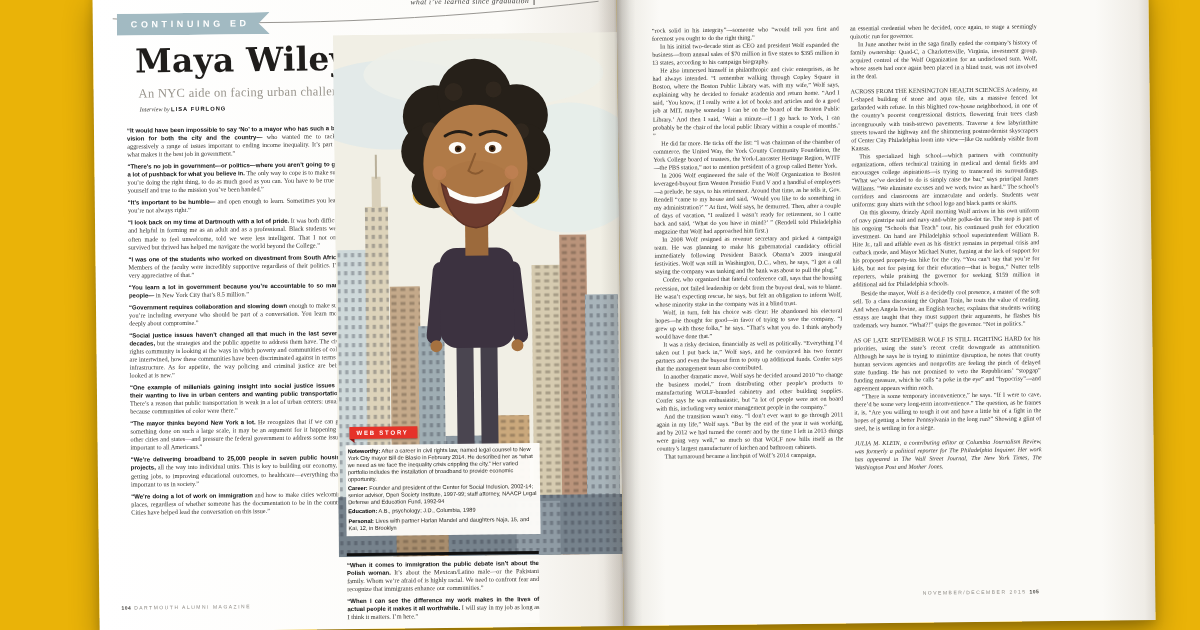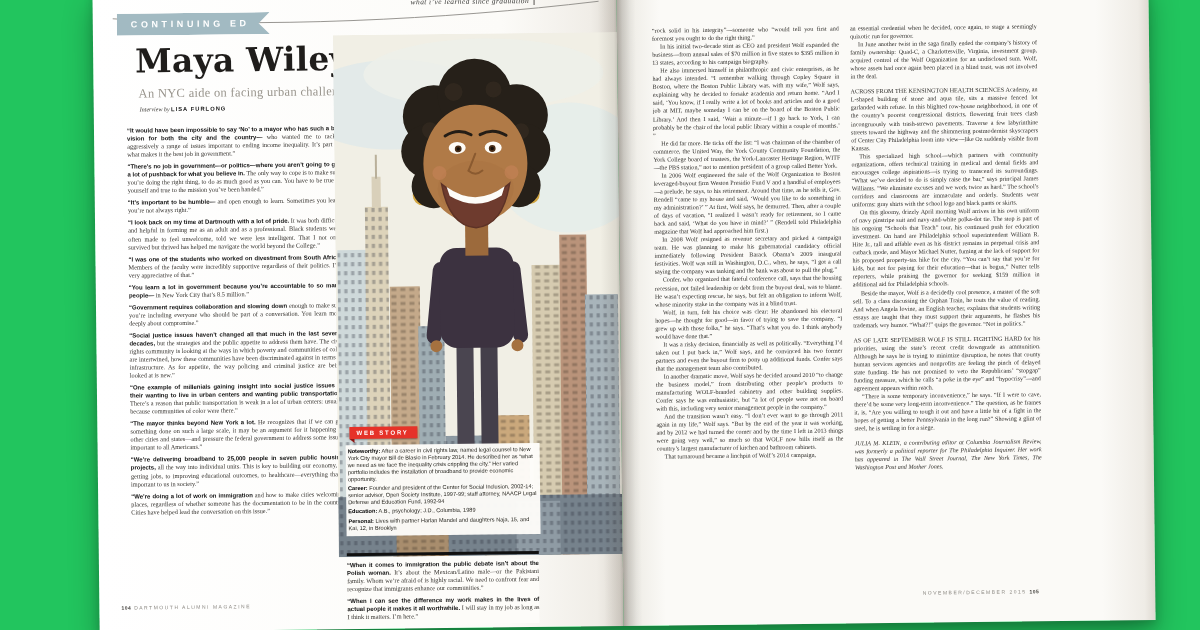--- a/index.html
+++ b/index.html
@@ -1,17 +1,17 @@
 <!DOCTYPE html>
 <html><head>
 <meta charset="utf-8">
 <style>
   html,body{margin:0;padding:0;}
   body{width:1200px;height:630px;overflow:hidden;background:#ffffff;font-family:"Liberation Serif",serif;}
-  .scene{position:relative;width:1200px;height:630px;background:#22c55e;}
+  .scene{position:relative;width:1200px;height:630px;background:#eab308;}
   .spread{position:absolute;left:96px;top:-16px;width:1056px;height:642px;transform:rotate(-0.65deg);transform-origin:50% 50%;}
   .pages{position:relative;display:flex;width:100%;height:100%;
     box-shadow:0 16px 30px rgba(0,0,0,.30),0 4px 10px rgba(0,0,0,.16);}
   .page{position:relative;overflow:hidden;}
   .page-left{width:524px;background:linear-gradient(to right,#ffffff 0%,#fcfbf8 78%,#f0ede7 95%,#ddd8d0 100%);}
   .page-right{width:532px;background:linear-gradient(to right,#d6d2ca 0%,#efede7 2.5%,#fbfaf7 8%,#fbfaf7 90%,#efece6 98%,#ded9d1 100%);}
   .stack-right{position:absolute;right:-6px;top:10px;bottom:8px;width:6px;
     background:repeating-linear-gradient(to right,#e7e3db 0 1.5px,#f7f5f0 1.5px 3px);border-radius:0 3px 3px 0;}
   .stack-bottom{position:absolute;left:4px;bottom:-5px;width:46%;height:5px;
     background:repeating-linear-gradient(to bottom,#eceae3 0 1.6px,#d7d2c9 1.6px 3.2px);}

